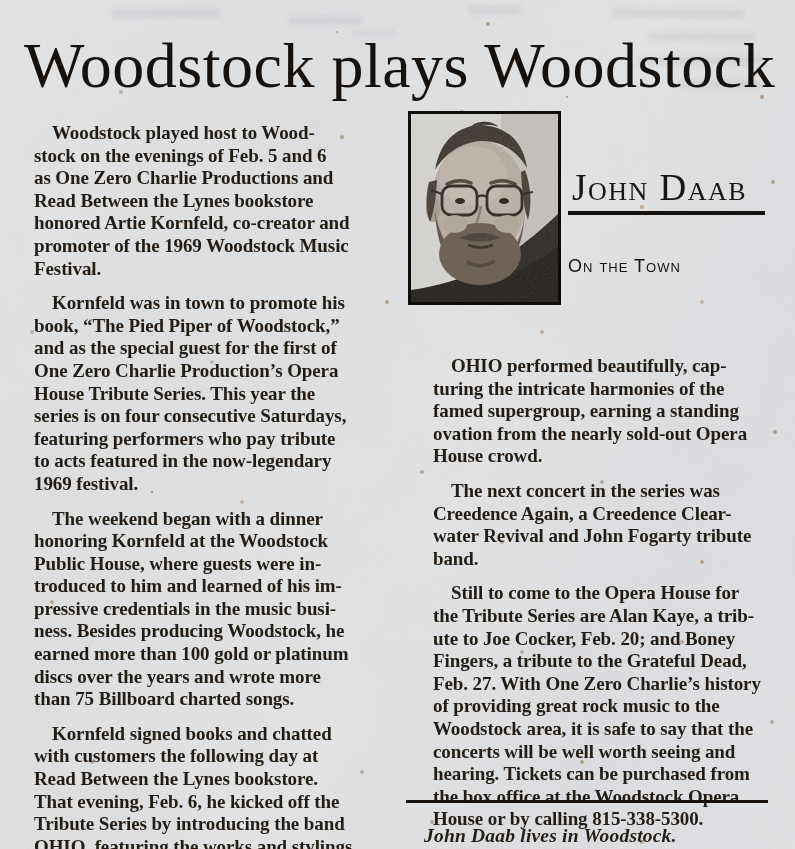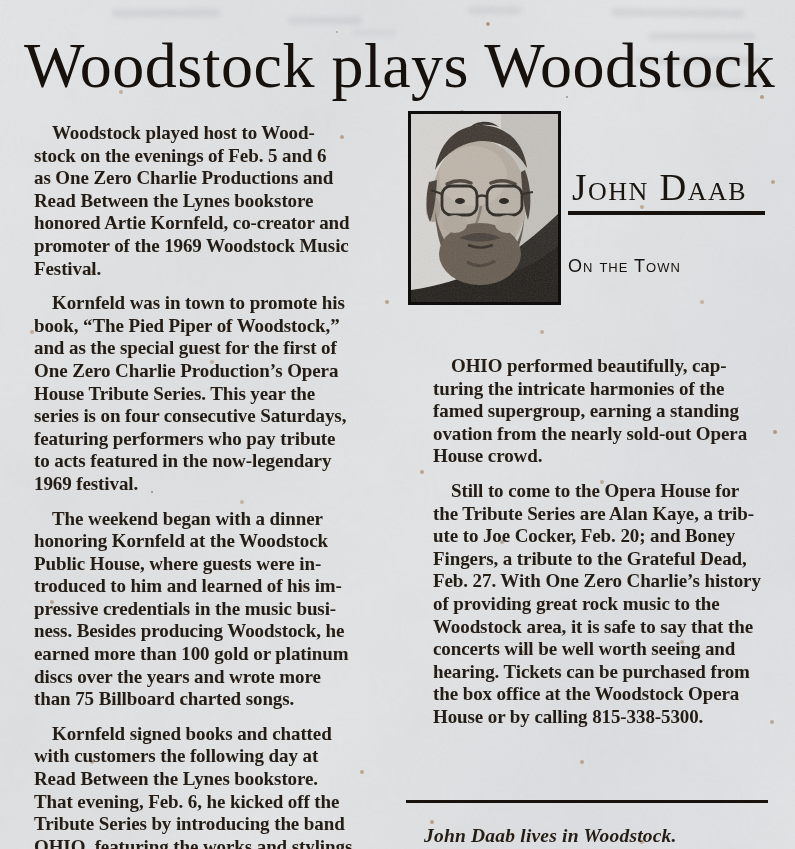--- a/index.html
+++ b/index.html
@@ -206,20 +206,24 @@
   <div class="byline-author">John Daab</div>
   <div class="byline-rule"></div>
   <div class="column-title">On the Town</div>
 
   <div class="col col-right">
     <p>OHIO performed beautifully, cap-
 turing the intricate harmonies of the
 famed supergroup, earning a standing
 ovation from the nearly sold-out Opera
 House crowd.</p>
+    <p>The next concert in the series was
+Creedence Again, a Creedence Clear-
+water Revival and John Fogarty tribute
+band.</p>
     <p>Still to come to the Opera House for
 the Tribute Series are Alan Kaye, a trib-
 ute to Joe Cocker, Feb. 20; and Boney
 Fingers, a tribute to the Grateful Dead,
 Feb. 27. With One Zero Charlie’s history
 of providing great rock music to the
 Woodstock area, it is safe to say that the
 concerts will be well worth seeing and
 hearing. Tickets can be purchased from
 the box office at the Woodstock Opera

